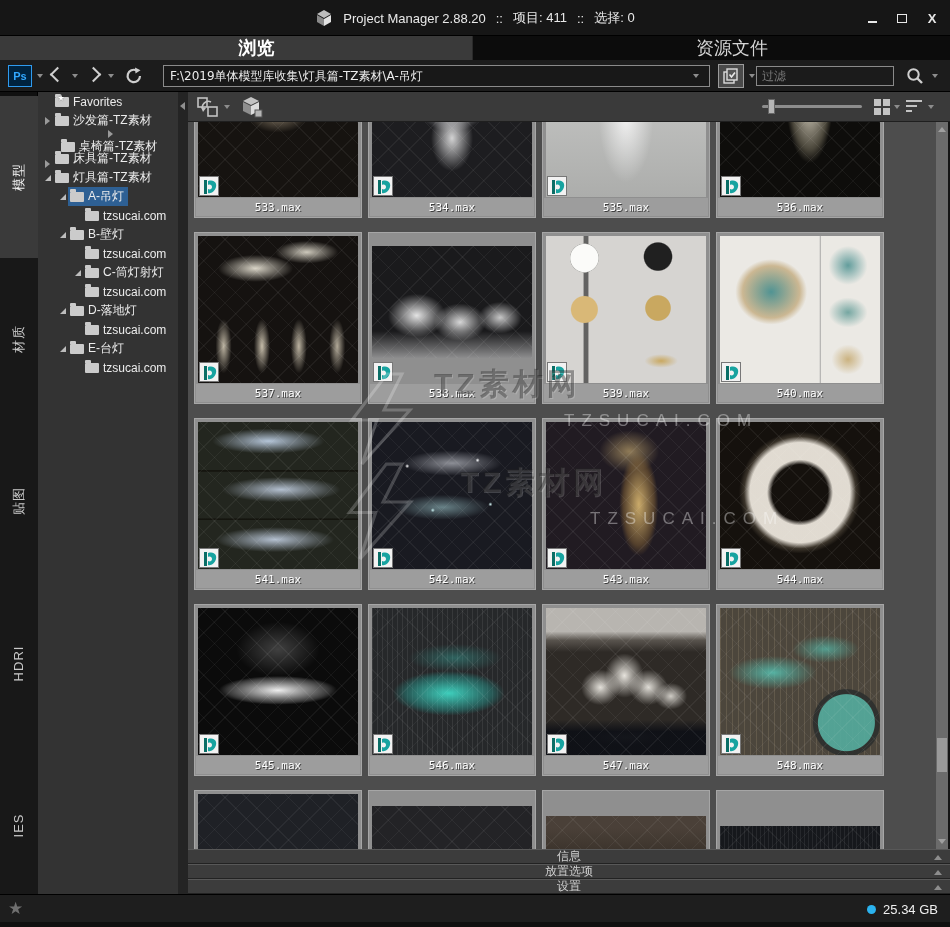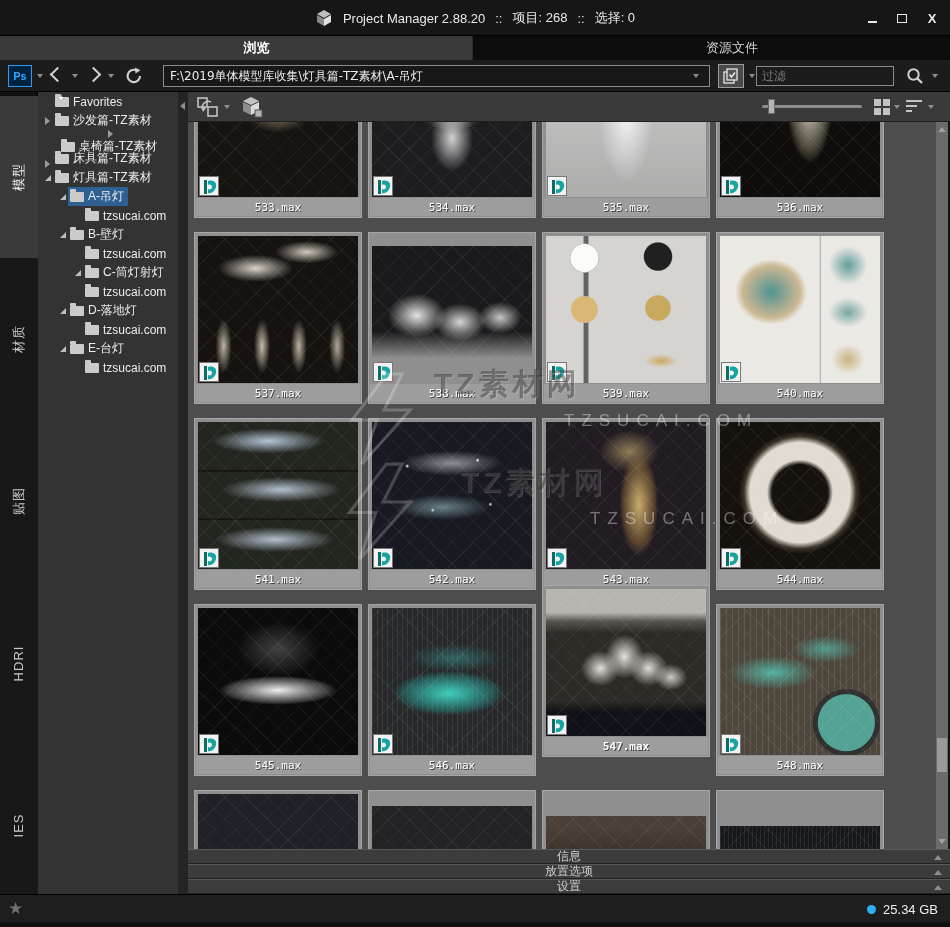--- a/index.html
+++ b/index.html
@@ -14,21 +14,21 @@
   .titlecenter{position:absolute;left:0;top:0;width:100%;height:36px;display:flex;align-items:center;justify-content:center;gap:10px;font-size:13px;color:#e9e9e9;}
   .applogo{width:18px;height:18px;}
   .winbtns{position:absolute;right:10px;top:0;height:36px;display:flex;align-items:center;gap:14px;}
   .winbtn{width:16px;height:16px;display:flex;align-items:center;justify-content:center;color:#e8e8e8;}
   .glyph-min{width:9px;height:2px;background:#e8e8e8;margin-top:8px;}
   .glyph-max{width:10px;height:9px;border:1.5px solid #e8e8e8;}
   .glyph-close{font-size:13px;font-weight:bold;}
 
   
   .pagetabs{position:absolute;left:0;top:36px;width:950px;height:24px;background:#0d0d0d;display:flex;}
-  .pagetab{height:24px;display:flex;align-items:center;justify-content:center;font-size:13px;padding-left:41px;}
+  .pagetab{height:24px;display:flex;align-items:center;justify-content:center;font-size:18px;padding-left:41px;}
   .pagetab.active{background:#3a3a3a;color:#fff;font-weight:bold;width:472px;}
   .pagetab.inactive{background:#0c0c0c;color:#d5d5d5;width:478px;border-left:1px solid #2a2a2a;}
 
   
   .toolbar{position:absolute;left:0;top:60px;width:950px;height:32px;background:#1c1c1c;border-bottom:1px solid #000;}
   .psbtn{position:absolute;left:8px;top:5px;width:24px;height:22px;background:#00233f;border:1px solid #2f9bef;color:#31a8ff;
          font-size:11px;font-weight:bold;display:flex;align-items:center;justify-content:center;}
   .caret{width:0;height:0;border-left:3px solid transparent;border-right:3px solid transparent;border-top:4px solid #8d8d8d;display:inline-block;}
   .tb-caret{position:absolute;top:14px;}
   .chev{position:absolute;top:9px;width:11px;height:11px;border-left:2px solid #cfcfcf;border-bottom:2px solid #cfcfcf;}
@@ -220,21 +220,21 @@
 
   <div class="titlebar">
     <div class="titlecenter">
       <svg class="applogo" viewBox="0 0 18 18">
         <path d="M9 1 L16 5 L9 9 L2 5 Z" fill="#bdbdbd"></path>
         <path d="M2 6 L9 10 L9 17 L2 13 Z" fill="#8a8a8a"></path>
         <path d="M16 6 L9 10 L9 17 L16 13 Z" fill="#e2e2e2"></path>
       </svg>
       <span>Project Manager 2.88.20</span>
       <span>::</span>
-      <span>项目: 268</span>
+      <span>项目: 411</span>
       <span>::</span>
       <span>选择: 0</span>
     </div>
     <div class="winbtns">
       <span class="winbtn">
           <span class="glyph-min"></span>
         </span>
       <span class="winbtn">
           <span class="glyph-max"></span>
         </span>
@@ -607,21 +607,21 @@
       <div class="cell" style="left: 180px; top: 482px;">
         <div class="ph dark v546"></div>
         <div class="badge">
           <svg width="18" height="18" viewBox="0 0 18 18">
             <rect x="3" y="2" width="3" height="14" fill="#0a6e66"></rect>
             <path d="M7 3 C14 1 16 6 15 9 C14 13 10 16 7 15 L7 11 C9 12 11 11 11 9 C11 7 9 6 7 7 Z" fill="#17a3a0"></path>
           </svg>
         </div>
         <div class="nameplate">546.max</div>
       </div>
-      <div class="cell" style="left: 354px; top: 463px; font-weight: bold;">
+      <div class="cell" style="left: 354px; top: 482px;">
         <div class="ph dark v547"></div>
         <div class="badge">
           <svg width="18" height="18" viewBox="0 0 18 18">
             <rect x="3" y="2" width="3" height="14" fill="#0a6e66"></rect>
             <path d="M7 3 C14 1 16 6 15 9 C14 13 10 16 7 15 L7 11 C9 12 11 11 11 9 C11 7 9 6 7 7 Z" fill="#17a3a0"></path>
           </svg>
         </div>
         <div class="nameplate">547.max</div>
       </div>
       <div class="cell" style="left: 528px; top: 482px;">

